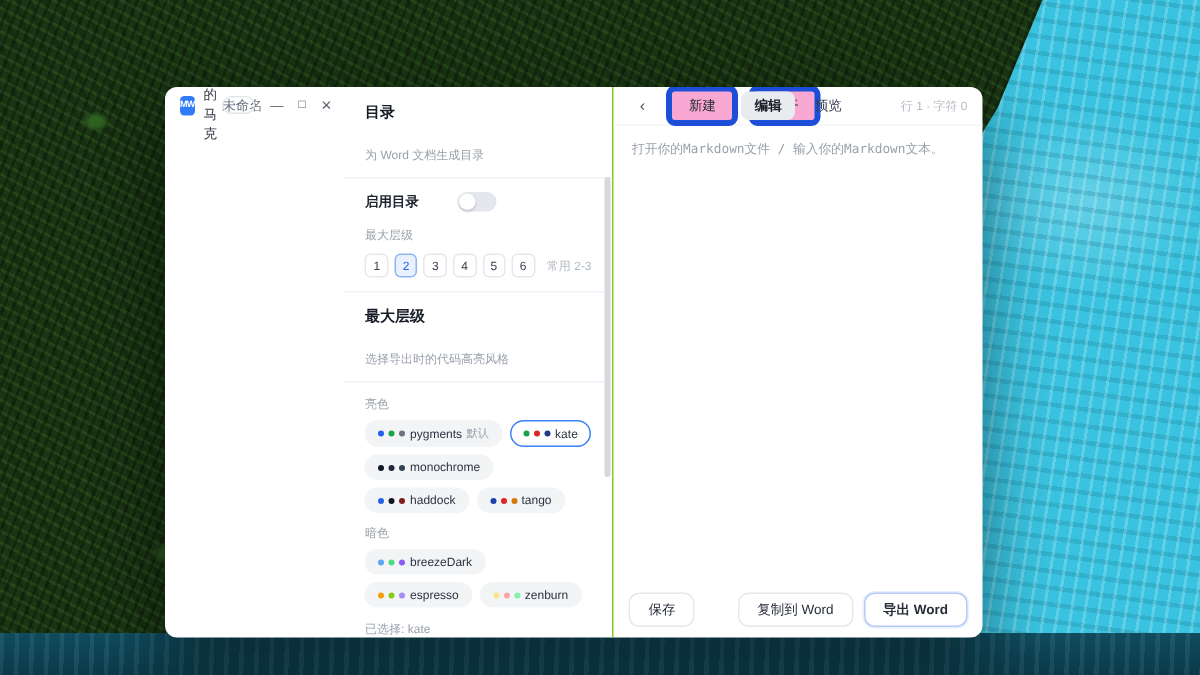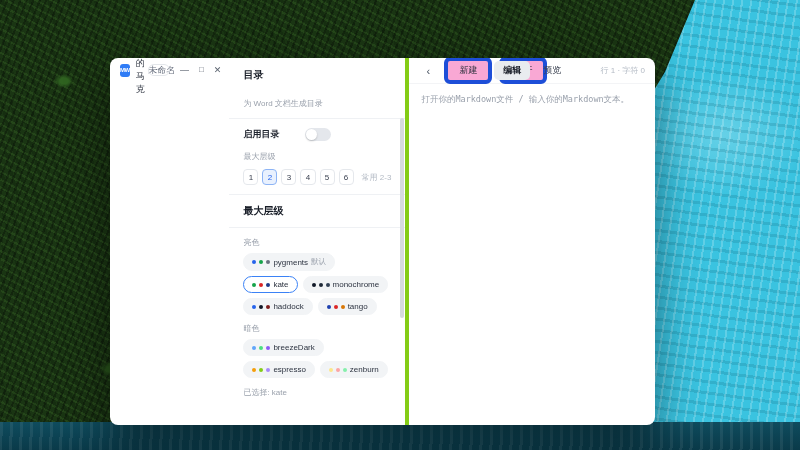--- a/index.html
+++ b/index.html
@@ -47,21 +47,21 @@
   .app-title { font-size:9px; color:#323844; margin-left:6px; }
   .doc-title { position:absolute; left:0; right:16px; text-align:center; font-size:9px; color:#6b7280; pointer-events:none; }
   .win-controls { margin-left:auto; display:flex; align-items:center; gap:10px; z-index:2; }
   .win-btn { font-size:9px; color:#5c6470; line-height:1; cursor:default; }
   .win-btn.more { border:1px solid #e3e6ea; border-radius:8px; padding:1px 6px; font-size:8px; }
   .win-btn.max { font-size:8px; }
 
   .win-body { flex:1; display:flex; min-height:0; }
 
   
-  .sidebar { width:180px; flex:0 0 180px; border-right:4px solid #84cc16; position:relative; overflow:hidden; font-size:9px; }
+  .sidebar { width:180px; flex:0 0 180px; border-right:1px solid #84cc16; position:relative; overflow:hidden; font-size:9px; }
   .sb-inner { padding:10px 14px 0 14px; }
   .sb-divider { height:1px; background:#eff1f4; margin:9px -14px; }
   .sec-title { font-size:10px; font-weight:bold; color:#171c26; }
   .sec-sub { font-size:8px; color:#9aa1ac; margin-top:16px; }
   .row { display:flex; align-items:flex-start; }
   .lbl { font-size:9px; font-weight:bold; color:#20252f; }
   .mini-lbl { font-size:8px; color:#9aa1ac; margin:8px 0 5px; }
 
   .toggle { margin-left:26px; width:26px; height:13px; border-radius:7px; background:#e4e7ec; position:relative; }
   .toggle .knob { position:absolute; left:1px; top:1px; width:11px; height:11px; border-radius:50%; background:#fff; box-shadow:0 1px 2px rgba(0,0,0,.2); }
@@ -145,20 +145,21 @@
               <button class="lvl-btn">3</button>
               <button class="lvl-btn">4</button>
               <button class="lvl-btn">5</button>
               <button class="lvl-btn">6</button>
               <span class="lvl-hint">常用 2-3</span>
           </div>
 
           <div class="sb-divider"></div>
 
           <div class="sec-title">最大层级</div>
+          <div class="sec-sub">选择导出时的代码高亮风格</div>
 
           <div class="sb-divider"></div>
 
           <div class="mini-lbl">亮色</div>
           <div class="chips" id="chips-light">
               <button class="chip">
                 <span class="dot" style="background: rgb(37, 99, 235);"></span>
                 <span class="dot" style="background: rgb(22, 163, 74);"></span>
                 <span class="dot" style="background: rgb(107, 114, 128);"></span>
     <span class="chip-label">pygments</span>
@@ -234,17 +235,24 @@
             <span class="tab active">编辑</span>
             <span class="tab">预览</span>
           </div>
           <span class="tb-status">行 1 · 字符 0</span>
         </div>
 
         <div class="edit-area">
           <div class="placeholder">打开你的Markdown文件 / 输入你的Markdown文本。</div>
         </div>
 
+        <div class="footer">
+          <button class="ft-btn">保存</button>
+          <div class="ft-right">
+            <button class="ft-btn">复制到 Word</button>
+            <button class="ft-btn primary">导出 Word</button>
+          </div>
+        </div>
       </div>
 
     </div>
   </div>
 </div>
 
 </body></html>

